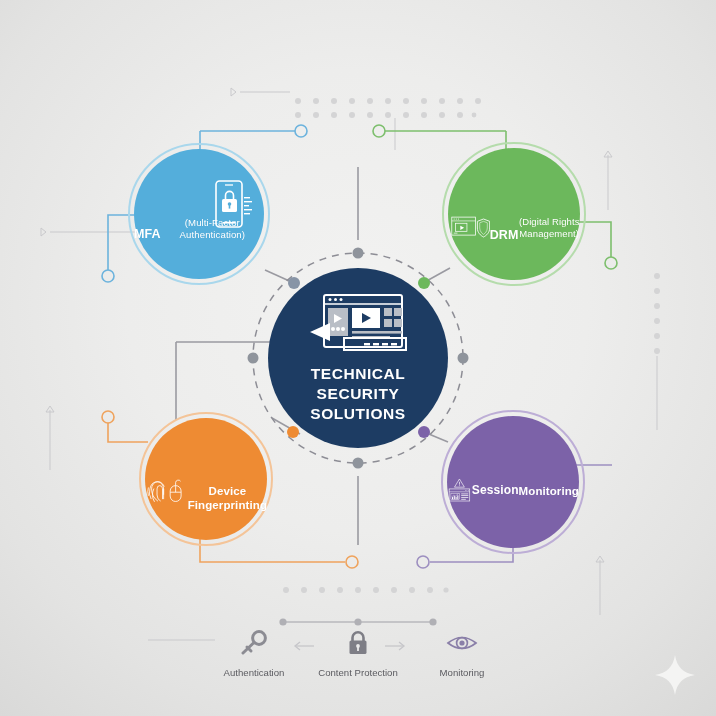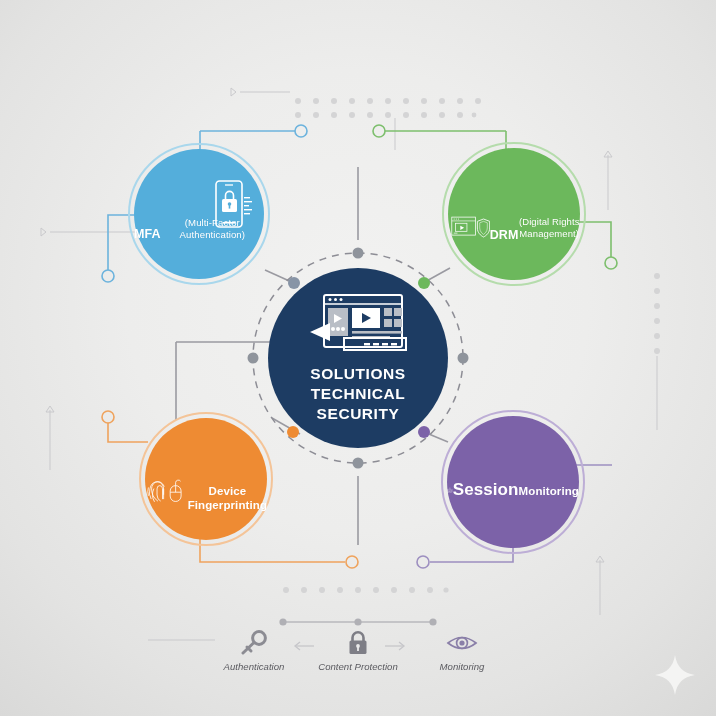--- a/index.html
+++ b/index.html
@@ -16,21 +16,21 @@
   .ringOuter{position:absolute;border-radius:50%;box-sizing:border-box;}
   .nodeLabel{color:#ffffff;text-align:center;line-height:1.22;font-weight:700;
     letter-spacing:.1px;text-shadow:0 0 1px rgba(0,0,0,.06);}
   .sub{font-weight:400;}
   .centerCircle{position:absolute;border-radius:50%;display:flex;flex-direction:column;
     align-items:center;justify-content:center;}
   .centerTitle{color:#fff;font-weight:700;text-align:center;letter-spacing:.55px;
     font-size:15.5px;line-height:1.30;}
   .legend{position:absolute;display:flex;align-items:flex-start;justify-content:center;}
   .legendItem{display:flex;flex-direction:column;align-items:center;width:100px;}
-  .legendLabel{font-size:9.6px;color:#5b5b60;margin-top:5px;white-space:nowrap;font-weight:400;font-style:italic;}
+  .legendLabel{font-size:9.6px;color:#5b5b60;margin-top:11px;white-space:nowrap;font-weight:400;}
   .sparkle{position:absolute;}
 </style>
 </head>
 <body>
 
 <div id="stage">
 
   <svg class="layer" viewBox="0 0 716 716">
     <defs>
       <g id="pinArrow">
@@ -192,22 +192,22 @@
       <rect x="50" y="39" width="50" height="2.6" fill="#b9bec6"></rect>
       <rect x="50" y="44" width="38" height="2.6" fill="#b9bec6"></rect>
       <rect x="42" y="46" width="62" height="12" fill="none" stroke="#ffffff" stroke-width="2"></rect>
       <path d="M8,40 l20,-9 v18 z" fill="#ffffff"></path>
       <rect x="62" y="51" width="6" height="2.4" fill="#ffffff"></rect>
         <rect x="71" y="51" width="6" height="2.4" fill="#ffffff"></rect>
       <rect x="80" y="51" width="6" height="2.4" fill="#ffffff"></rect>
         <rect x="89" y="51" width="6" height="2.4" fill="#ffffff"></rect>
     </svg>
     <div class="centerTitle">
+      <div>TECHNICAL SECURITY</div>
       <div>SOLUTIONS</div>
-      <div>TECHNICAL SECURITY</div>
     </div>
   </div>
 
   <div class="ringOuter" style="left:128px;top:143px;width:142px;height:142px;border:2px solid #a9d7ec;"></div>
   <div class="nodeWrap" style="left:134px;top:149px;width:130px;height:130px;background:#54aedb;padding-top:24px;">
     <svg width="46" height="52" viewBox="0 0 46 52" style="position:absolute;right:10px;top:30px;">
       <rect x="8" y="2" width="26" height="46" rx="3.5" fill="none" stroke="#ffffff" stroke-width="1.6"></rect>
       <line x1="17" y1="6" x2="25" y2="6" stroke="#ffffff" stroke-width="1.3"></line>
       <rect x="15" y="43" width="12" height="1.6" fill="#ffffff"></rect>
       <rect x="14" y="20" width="15" height="13" rx="1.6" fill="#ffffff"></rect>
@@ -284,21 +284,21 @@
           <rect x="29" y="49" width="3" height="11"></rect>
         </g>
       <polyline points="13,54 19,48 24,51 32,44" fill="none" stroke="#ffffff" stroke-width="1.2"></polyline>
       <g fill="#ffffff">
         <rect x="40" y="44" width="20" height="2"></rect>
           <rect x="40" y="49" width="20" height="2"></rect>
         <rect x="40" y="54" width="20" height="2"></rect>
           <rect x="40" y="59" width="13" height="2"></rect>
       </g>
     </svg>
-    <div class="nodeLabel" style="font-size:17px;">Session</div>
+    <div class="nodeLabel" style="font-size:12px;">Session</div>
     <div class="nodeLabel" style="font-size:11.5px;margin-top:2px;">Monitoring</div>
   </div>
 
   <svg class="layer" viewBox="0 0 716 716">
     <line x1="283" y1="622" x2="433" y2="622" stroke="#b9b9bd" stroke-width="1.4"></line>
     <circle cx="283" cy="622" r="3.6" fill="#b0b0b5"></circle>
     <circle cx="358" cy="622" r="3.6" fill="#b0b0b5"></circle>
     <circle cx="433" cy="622" r="3.6" fill="#b0b0b5"></circle>
 
     <g stroke="#c6c6ca" stroke-width="1.3" fill="none">

